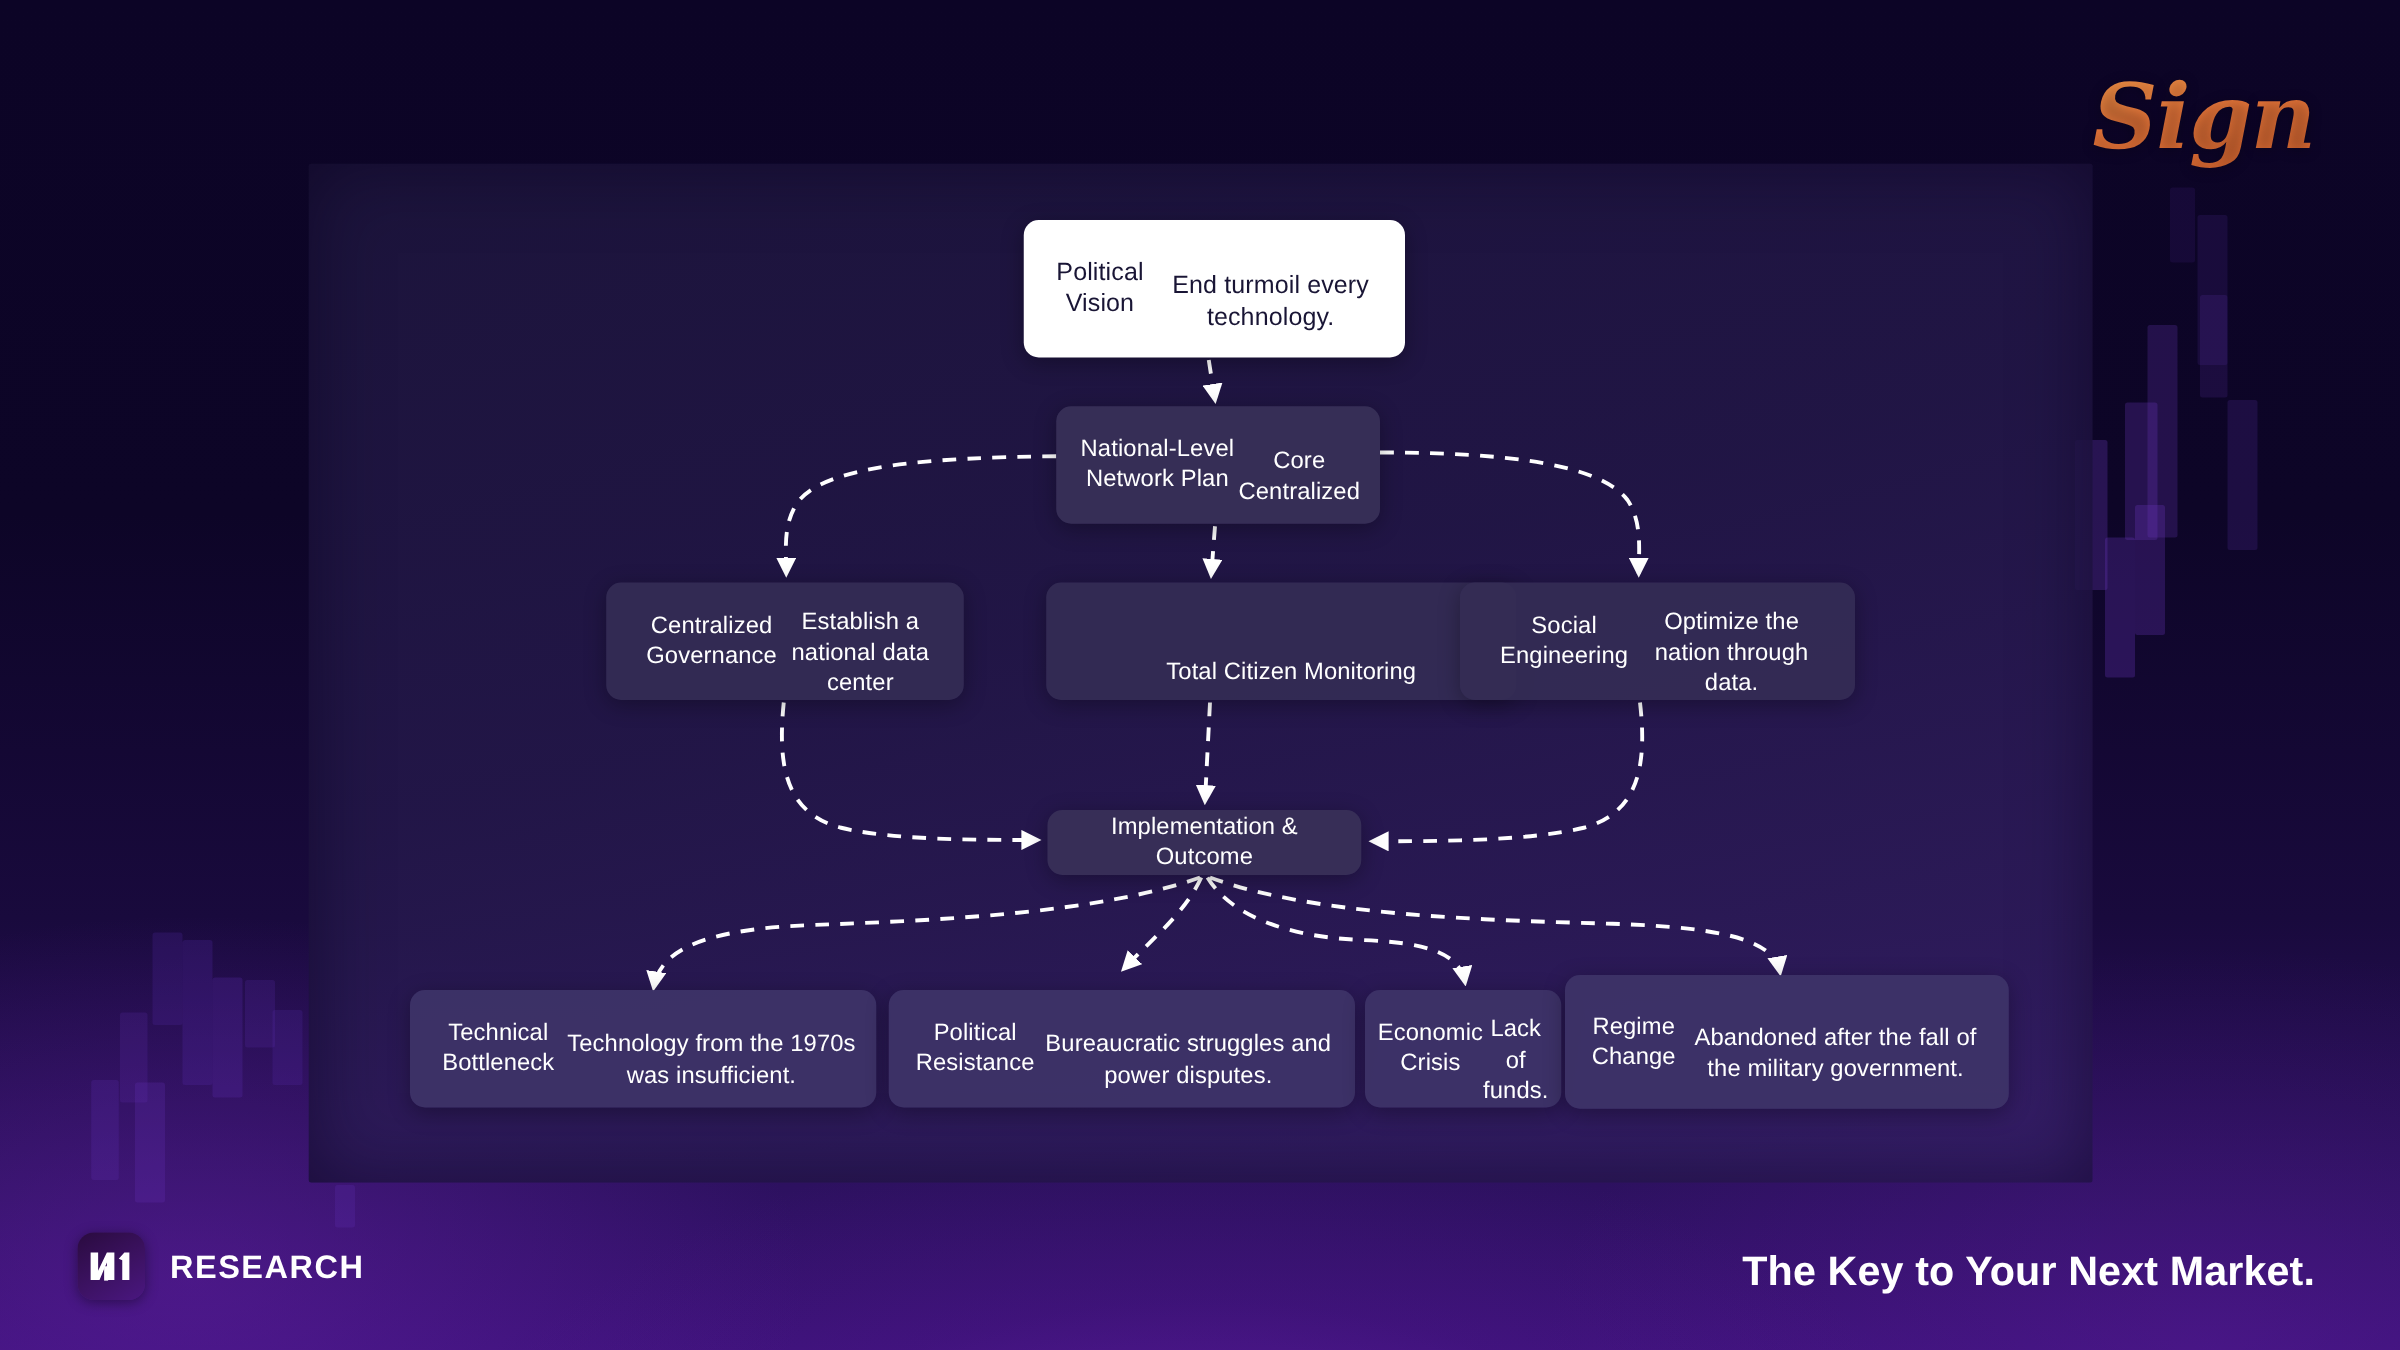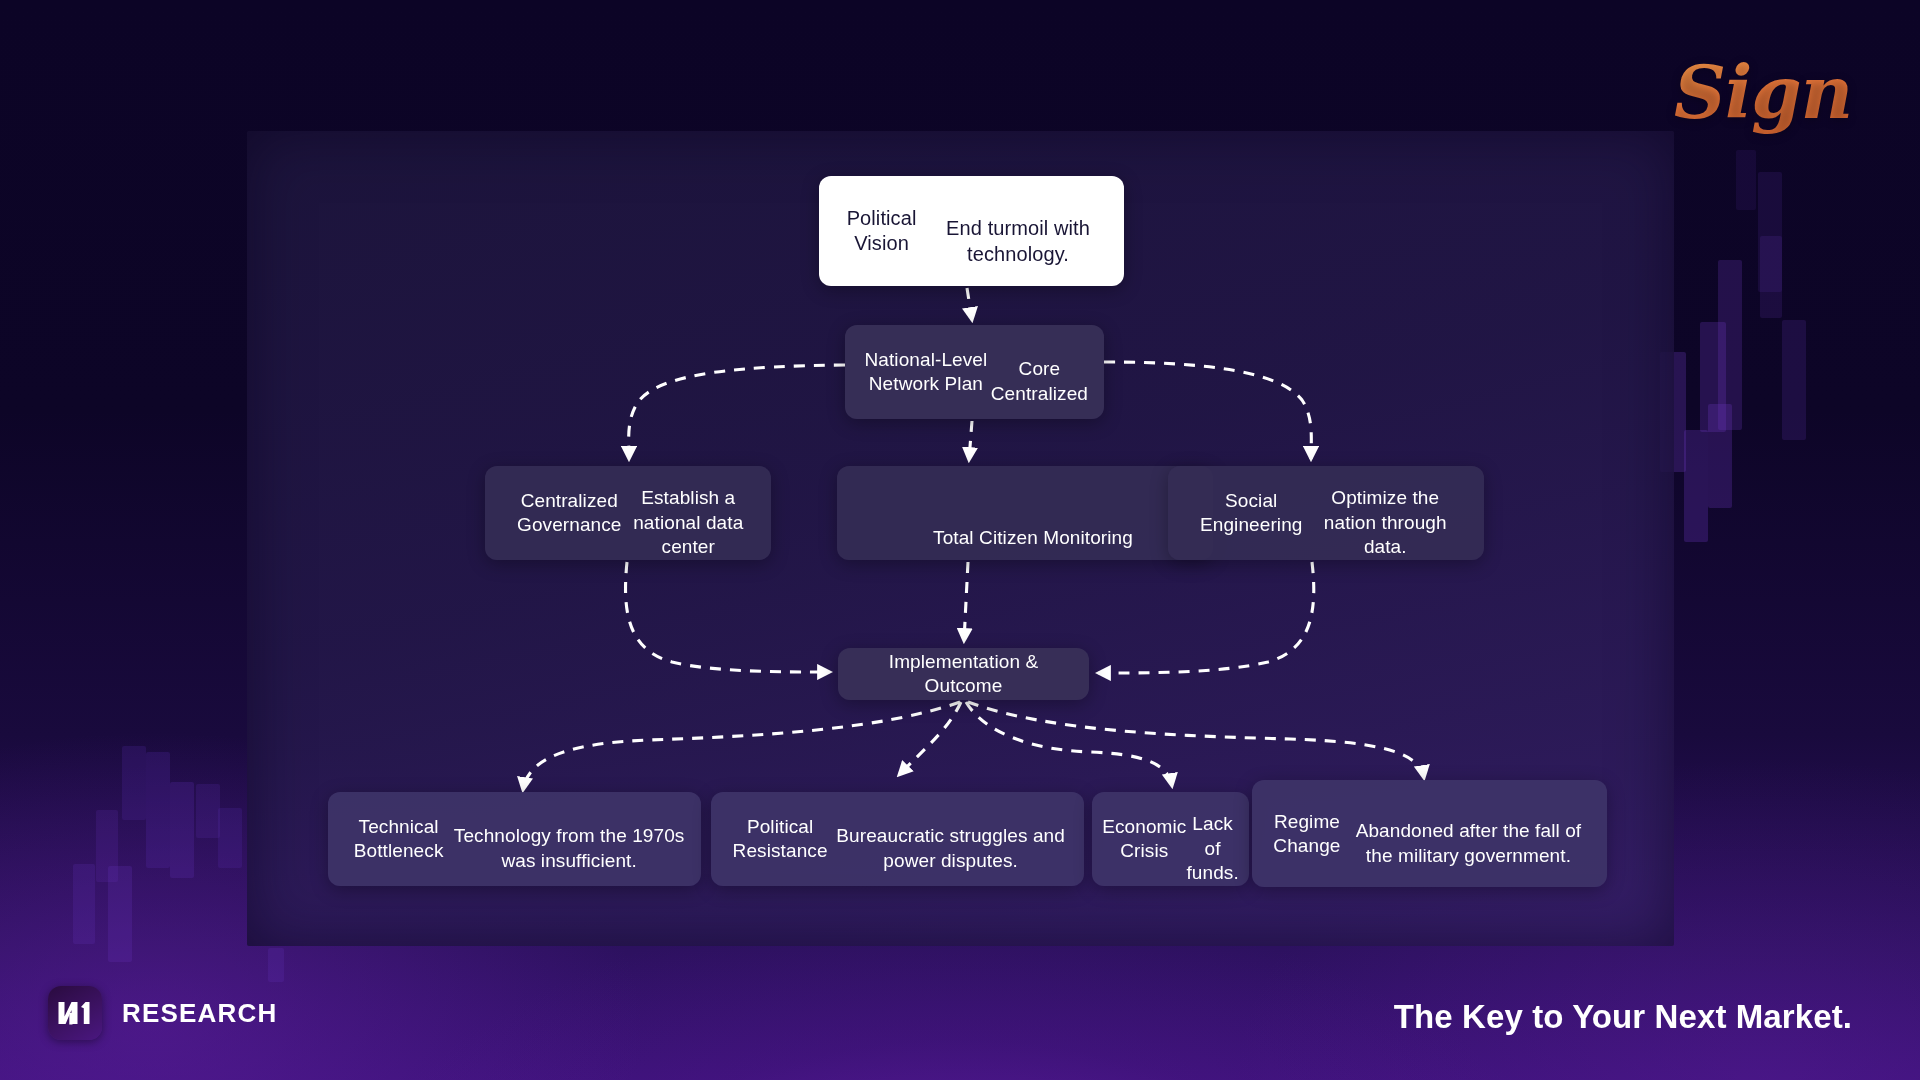--- a/index.html
+++ b/index.html
@@ -50,21 +50,21 @@
 
   
   #sign-logo {
     position:absolute; right:68px; top:50px;
     font-family:"DejaVu Serif", serif; font-style:italic; font-weight:700;
     font-size:72px; letter-spacing:-1px;
     background:linear-gradient(170deg,#f2994a 0%, #e8763a 45%, #d0612e 100%);
     -webkit-background-clip:text; background-clip:text; color:transparent;
     text-shadow:0 2px 10px rgba(0,0,0,0.25);
   }
-  #brand { position:absolute; left:48px; bottom:40px; display:flex; align-items:center; gap:20px; }
+  #brand { position:absolute; left:62px; bottom:40px; display:flex; align-items:center; gap:20px; }
   #brand-mark {
     width:54px; height:54px; border-radius:13px;
     background:linear-gradient(150deg,#2a0b3f 0%, #3c1262 55%, #4a1780 100%);
     display:flex; align-items:center; justify-content:center;
     box-shadow:0 2px 10px rgba(0,0,0,0.4);
   }
   #brand-text { color:#ffffff; font-size:26px; font-weight:700; letter-spacing:1.2px; }
   #tagline {
     position:absolute; right:68px; bottom:44px;
     color:#ffffff; font-size:33px; font-weight:700; letter-spacing:0.1px;
@@ -120,21 +120,21 @@
       <path d="M 960,702 C 880,730 760,736 650,740 C 568,743 528,758 523,790"></path>
       <path d="M 961,702 C 948,730 925,748 899,775"></path>
       <path d="M 966,702 C 984,732 1030,750 1090,752 C 1140,754 1168,762 1172,786"></path>
       <path d="M 968,702 C 1050,732 1180,736 1290,739 C 1386,742 1420,754 1424,778"></path>
     </g>
   </svg>
 
   <div id="nodes">
       <div class="node light" style="left: 819px; top: 176px; width: 305px; height: 110px;">
         <div class="title">Political Vision</div>
-        <div class="desc">End turmoil with technology.</div>
+        <div class="desc">End turmoil every technology.</div>
       </div>
       <div class="node dark" style="left: 845px; top: 325px; width: 259px; height: 94px;">
         <div class="title">National-Level Network Plan</div>
         <div class="desc">Core Centralized</div>
       </div>
       <div class="node mid" style="left: 485px; top: 466px; width: 286px; height: 94px;">
         <div class="title">Centralized Governance</div>
         <div class="desc">Establish a national data center</div>
       </div>
       <div class="node mid" style="left: 837px; top: 466px; width: 376px; height: 94px; align-items: flex-end;">

